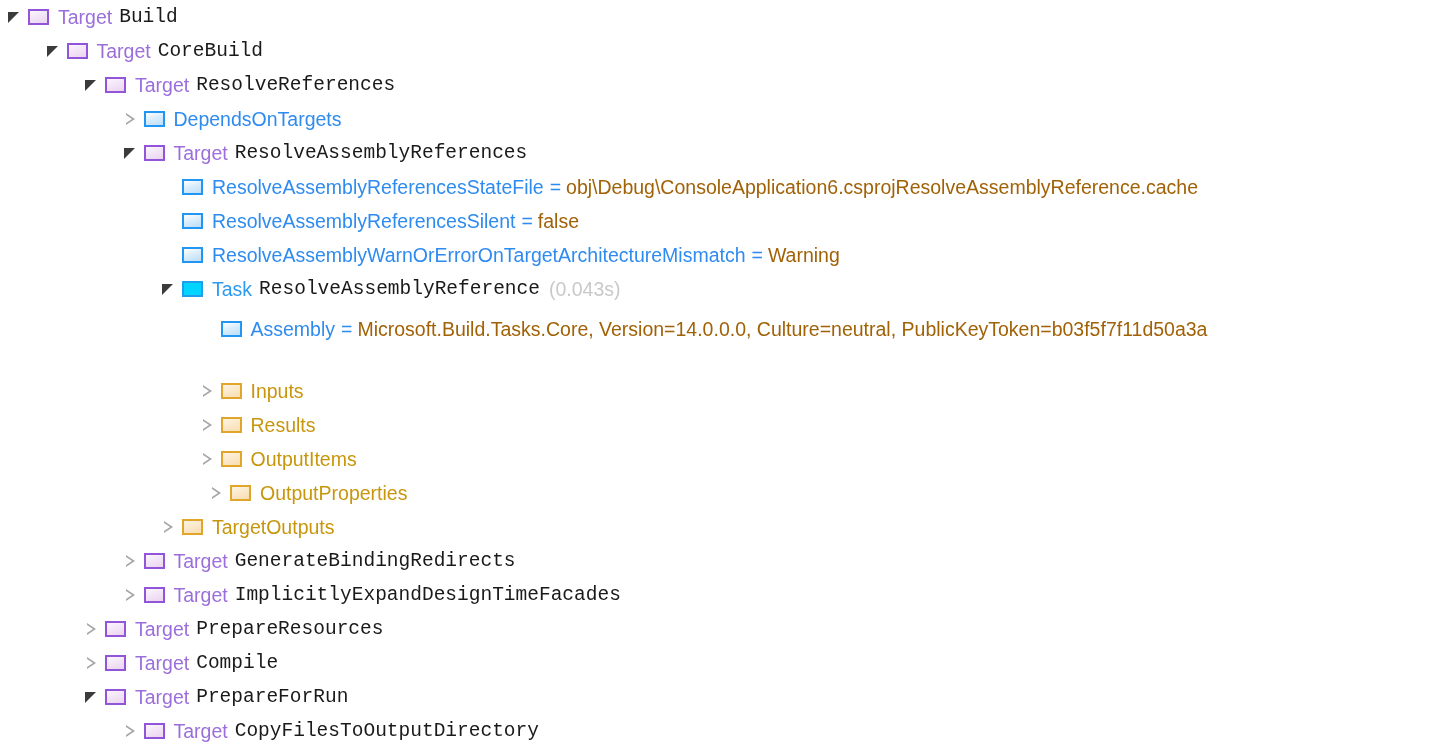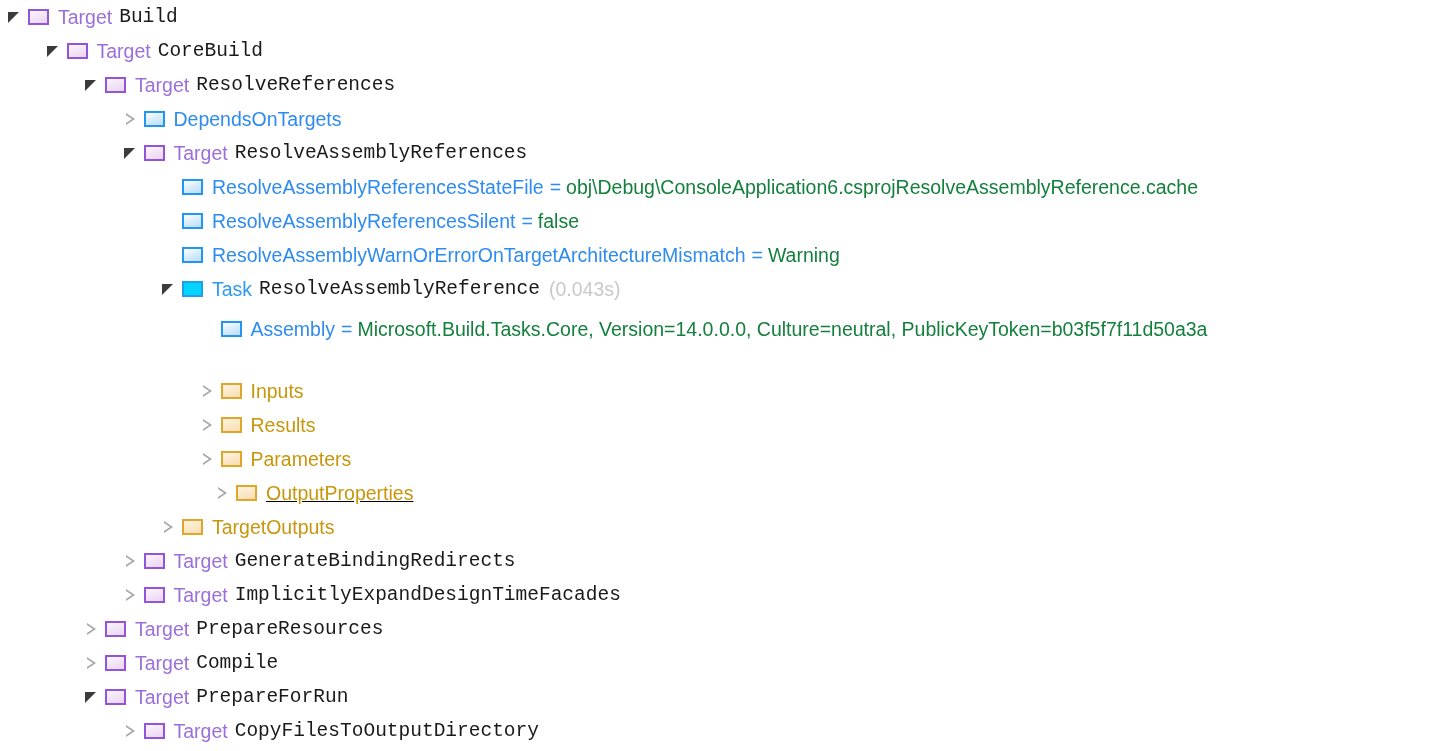--- a/index.html
+++ b/index.html
@@ -106,21 +106,21 @@
     background: linear-gradient(160deg, #fdf3e2 0%, #fbe7c7 55%, #f8ddb0 100%);
   }
 
   
   .kind-target   { color: #9b6fdb; padding-right: 7px; }
   .kind-task     { color: #2e9bf0; padding-right: 7px; }
   .name-dark     { color: #1a1a1a; font-family: Liberation Mono, monospace; }
   .name-property { color: #2e8bf0; }
   .name-folder   { color: #c8960c; }
   .eq            { color: #2e8bf0; padding: 0 5px 0 6px; }
-  .value         { color: #15803d; }
+  .value         { color: #a16207; }
   .duration      { color: #c9c9c9; padding-left: 9px; }
 </style>
 </head>
 <body>
 
 <div id="tree">
     <div class="row" style="top: 0px; left: 2px;">
       <div class="expander expanded"></div>
       <span class="icon target"></span>
       <span class="kind-target">Target</span>
@@ -190,23 +190,23 @@
       <span class="name-folder">Inputs</span>
     </div>
     <div class="row" style="top: 408px; left: 194.5px;">
       <div class="expander collapsed"></div>
       <span class="icon folder"></span>
       <span class="name-folder">Results</span>
     </div>
     <div class="row" style="top: 442px; left: 194.5px;">
       <div class="expander collapsed"></div>
       <span class="icon folder"></span>
-      <span class="name-folder">Parameters</span>
-    </div>
-    <div class="row" style="top: 476px; left: 210px; text-decoration: underline;">
+      <span class="name-folder">OutputItems</span>
+    </div>
+    <div class="row" style="top: 476px; left: 204px;">
       <div class="expander collapsed"></div>
       <span class="icon folder"></span>
       <span class="name-folder">OutputProperties</span>
     </div>
     <div class="row" style="top: 510px; left: 156px;">
       <div class="expander collapsed"></div>
       <span class="icon folder"></span>
       <span class="name-folder">TargetOutputs</span>
     </div>
     <div class="row" style="top: 544px; left: 117.5px;">

